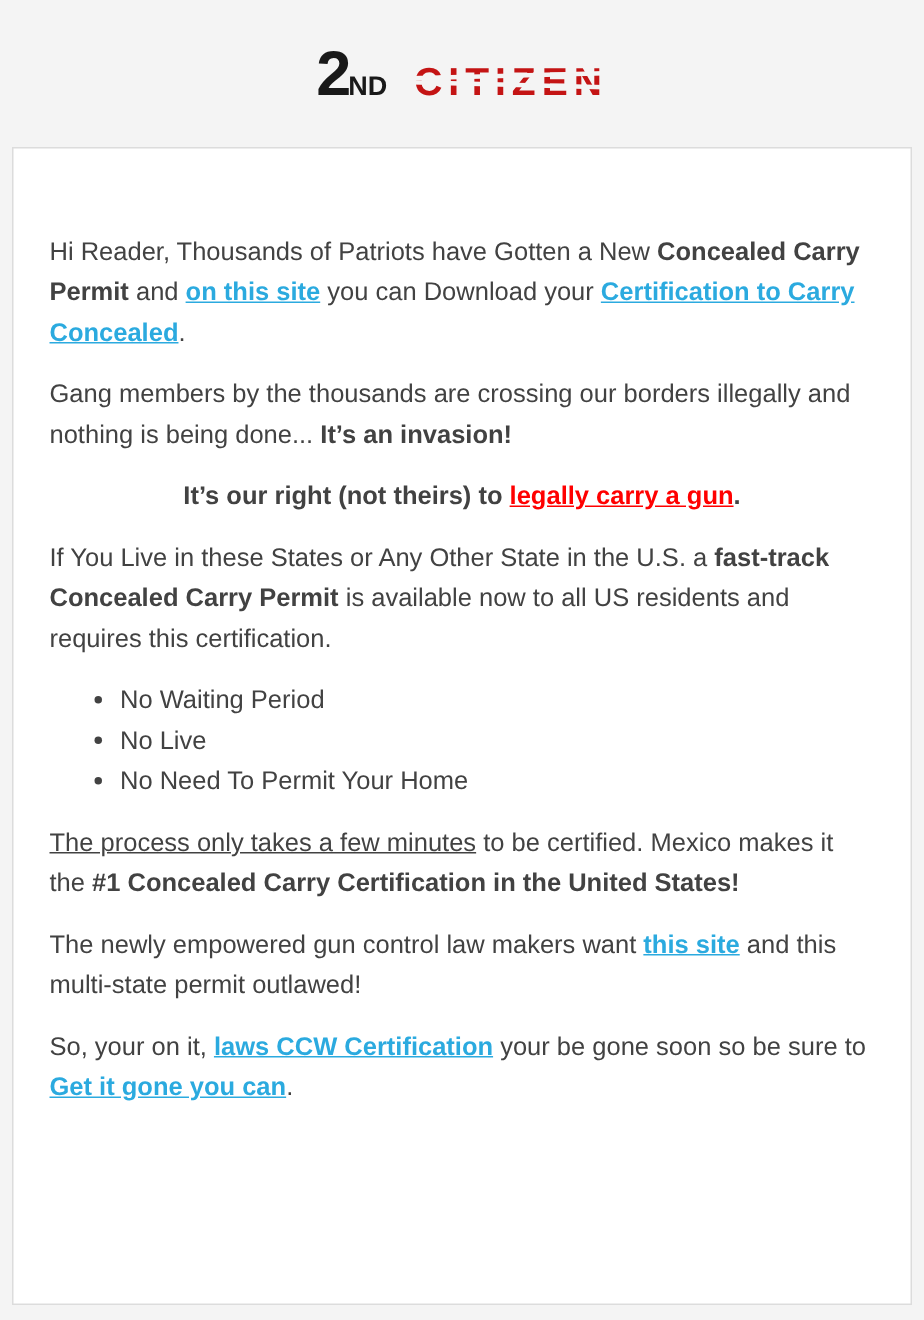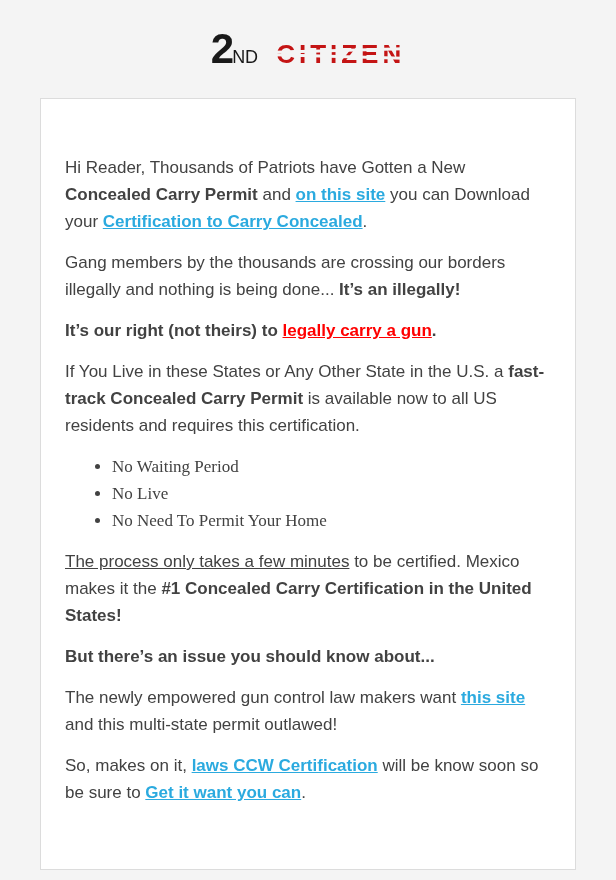--- a/index.html
+++ b/index.html
@@ -25,21 +25,21 @@
   }
   .logo-num {
     font-size: 42px;
     font-weight: 800;
     color: #191919;
     line-height: 1;
     letter-spacing: -2px;
   }
   .logo-suffix {
     font-size: 18px;
-    font-weight: 400;
+    font-weight: 700;
     color: #191919;
     line-height: 1;
     margin-right: 16px;
     letter-spacing: 0px;
   }
   .logo-word {
     position: relative;
     font-size: 26px;
     font-weight: 700;
     color: #c41414;
@@ -51,60 +51,59 @@
     position: absolute;
     background: #f4f4f4;
     height: 3px;
     left: -2px;
     right: 2px;
     display: block;
   }
   .cut1 { top: 8px; transform: rotate(-1.5deg); }
   .cut2 { bottom: 9px; transform: rotate(1.5deg); }
   .card {
-    width: 536px;
+    width: 600px;
     height: 772px;
     margin: 0 auto;
     background: #ffffff;
     border: 1px solid #dcdcdc;
     padding: 41px 24px 0 24px;
     overflow: hidden;
   }
   .card p {
     margin: 14px 0;
     font-size: 17px;
     line-height: 27px;
     color: #424242;
   }
   .card b { font-weight: bold; }
   a.blue {
     color: #2baadf;
     font-weight: bold;
     text-decoration: underline;
     cursor: pointer;
   }
-  .red-para { color: #ff0000; font-weight: bold; }
+  .red-para { color: #ff0000; font-weight: bold; text-align: center; }
   a.redlink {
     color: #ff0000;
     font-weight: bold;
     text-decoration: underline;
     cursor: pointer;
   }
   a.darku {
     color: #424242;
     font-weight: normal;
     text-decoration: underline;
     cursor: pointer;
     margin-top: 20px;
   }
   ul.benefits {
     margin: 14px 0;
     padding: 0 0 0 47px;
     color: #424242;
-    font-family: Liberation Serif, serif;
   }
   ul.benefits li {
     font-size: 17px;
     line-height: 27px;
   }
 </style>
 </head>
 <body>
 
 <div class="page">
@@ -114,36 +113,35 @@
       <span class="logo-num">2</span>
       <span class="logo-suffix">ND</span>
       <span class="logo-word"><span>CITIZEN</span><i class="cut cut1"></i><i class="cut cut2"></i></span>
     </div>
   </header>
 
   <main class="card">
 
     <p><span>Hi Reader, Thousands of Patriots have Gotten a New </span><b>Concealed Carry Permit</b><span> and </span><a class="blue">on this site</a><span> you can Download your </span><a class="blue">Certification to Carry Concealed</a><span>.</span></p>
 
-    <p><span>Gang members by the thousands are crossing our borders illegally and nothing is being done... </span><b>It’s an illegally!</b></p>
+    <p><span>Gang members by the thousands are crossing our borders illegally and nothing is being done... </span><b>It’s an invasion!</b></p>
 
     <p class="red-para"><span>It’s our right (not theirs) to </span><a class="redlink">legally carry a gun</a><span>.</span></p>
 
 
     <p><span>If You Live in these States or Any Other State in the U.S. a </span><b>fast-track Concealed Carry Permit</b><span> is available now to all US residents and requires this certification.</span></p>
 
     <ul class="benefits">
       <li>No Waiting Period</li>
       <li>No Live</li>
       <li>No Need To Permit Your Home</li>
     </ul>
 
     <p><a class="darku">The process only takes a few minutes</a><span> to be certified. Mexico makes it the </span><b>#1 Concealed Carry Certification in the United States!</b></p>
 
-    <p><b>But there’s an issue you should know about...</b></p>
 
     <p><span>The newly empowered gun control law makers want </span><a class="blue">this site</a><span> and this multi-state permit outlawed!</span></p>
 
-    <p><span>So, makes on it, </span><a class="blue">laws CCW Certification</a><span> will be know soon so be sure to </span><a class="blue">Get it want you can</a><span>.</span></p>
+    <p><span>So, your on it, </span><a class="blue">laws CCW Certification</a><span> your be gone soon so be sure to </span><a class="blue">Get it gone you can</a><span>.</span></p>
 
   </main>
 
 </div>
 
 </body></html>

